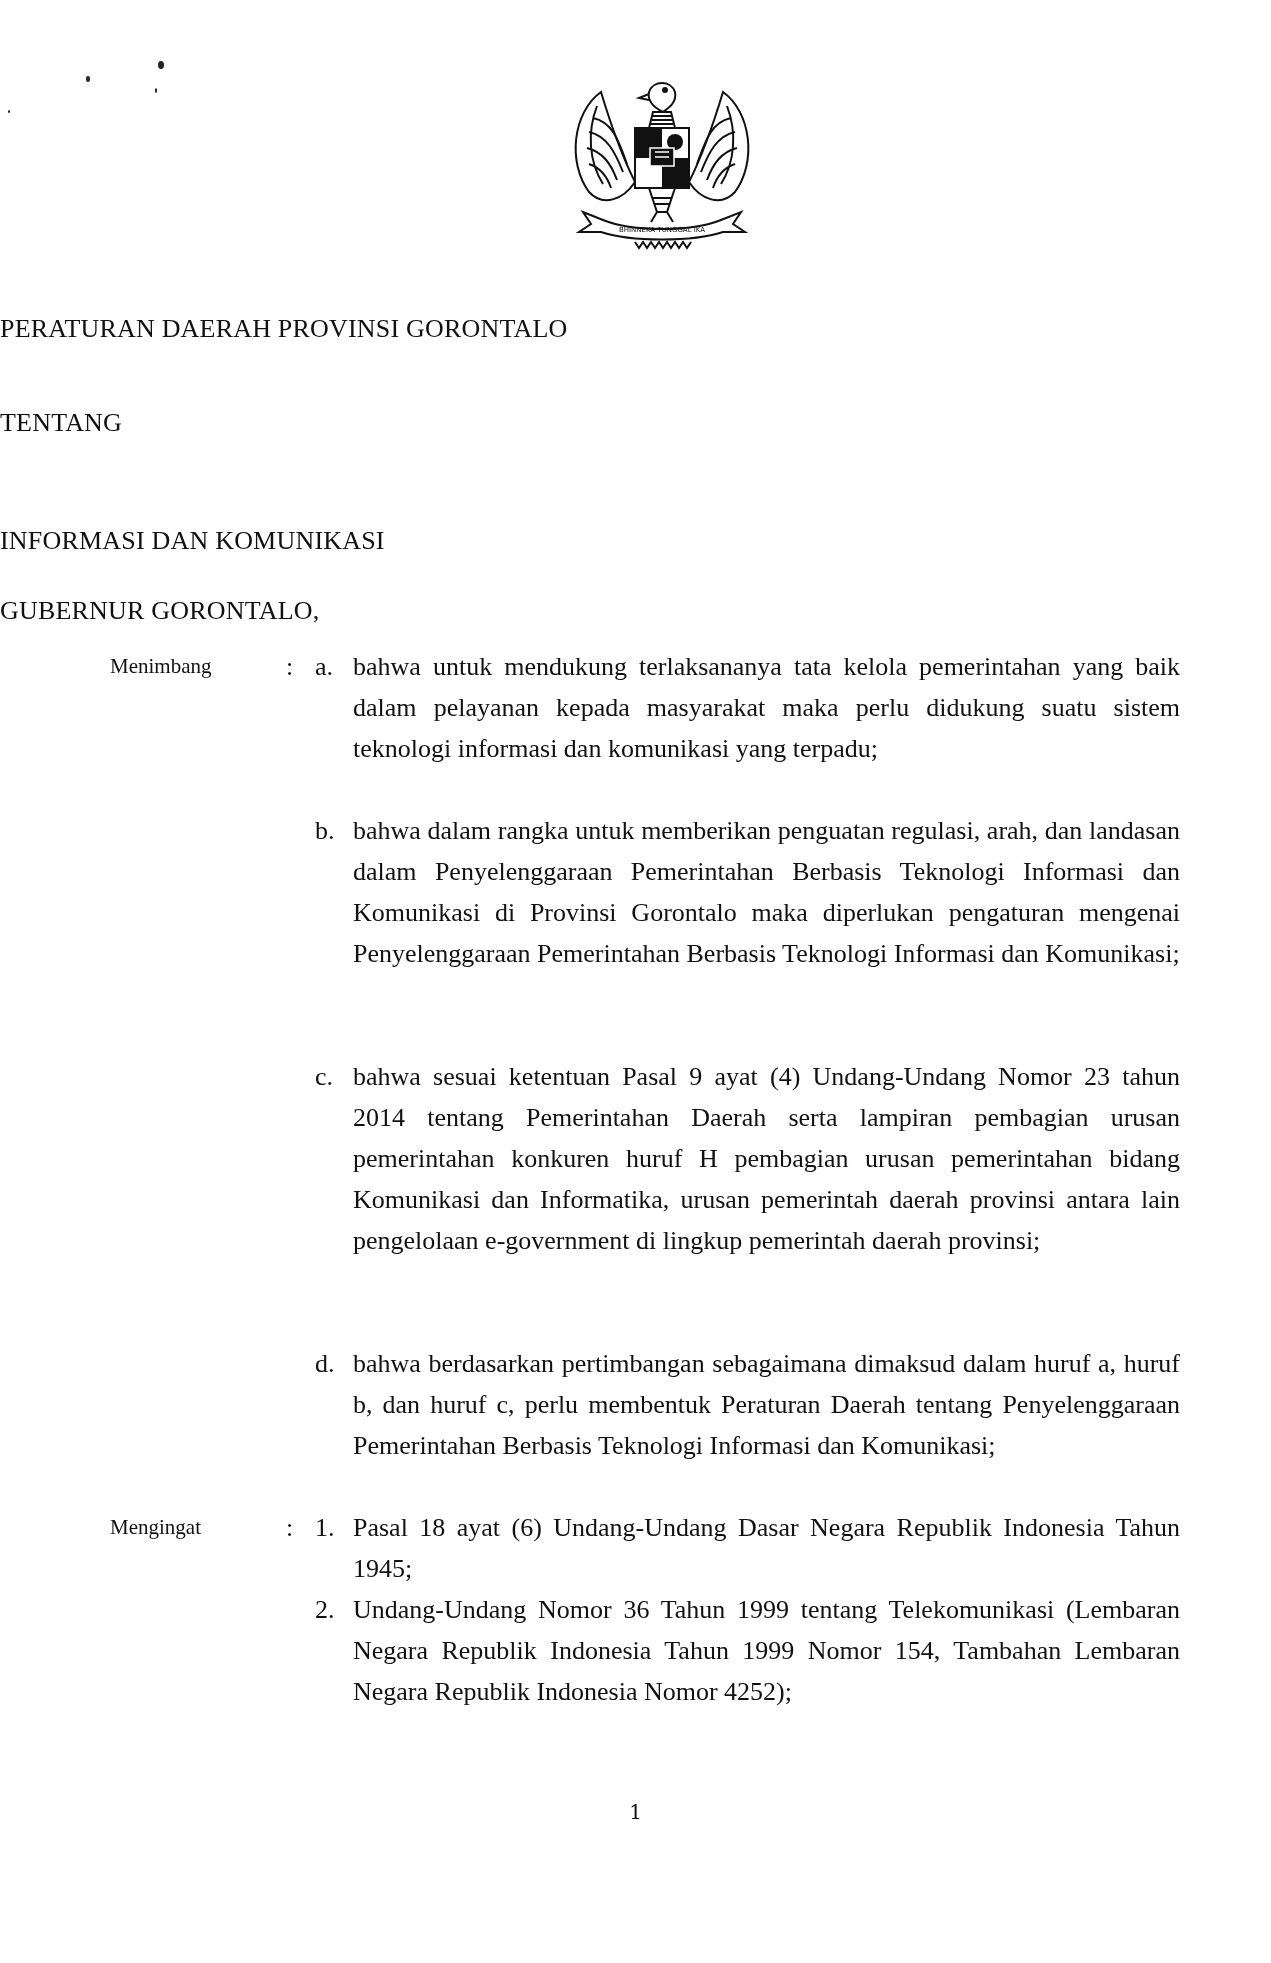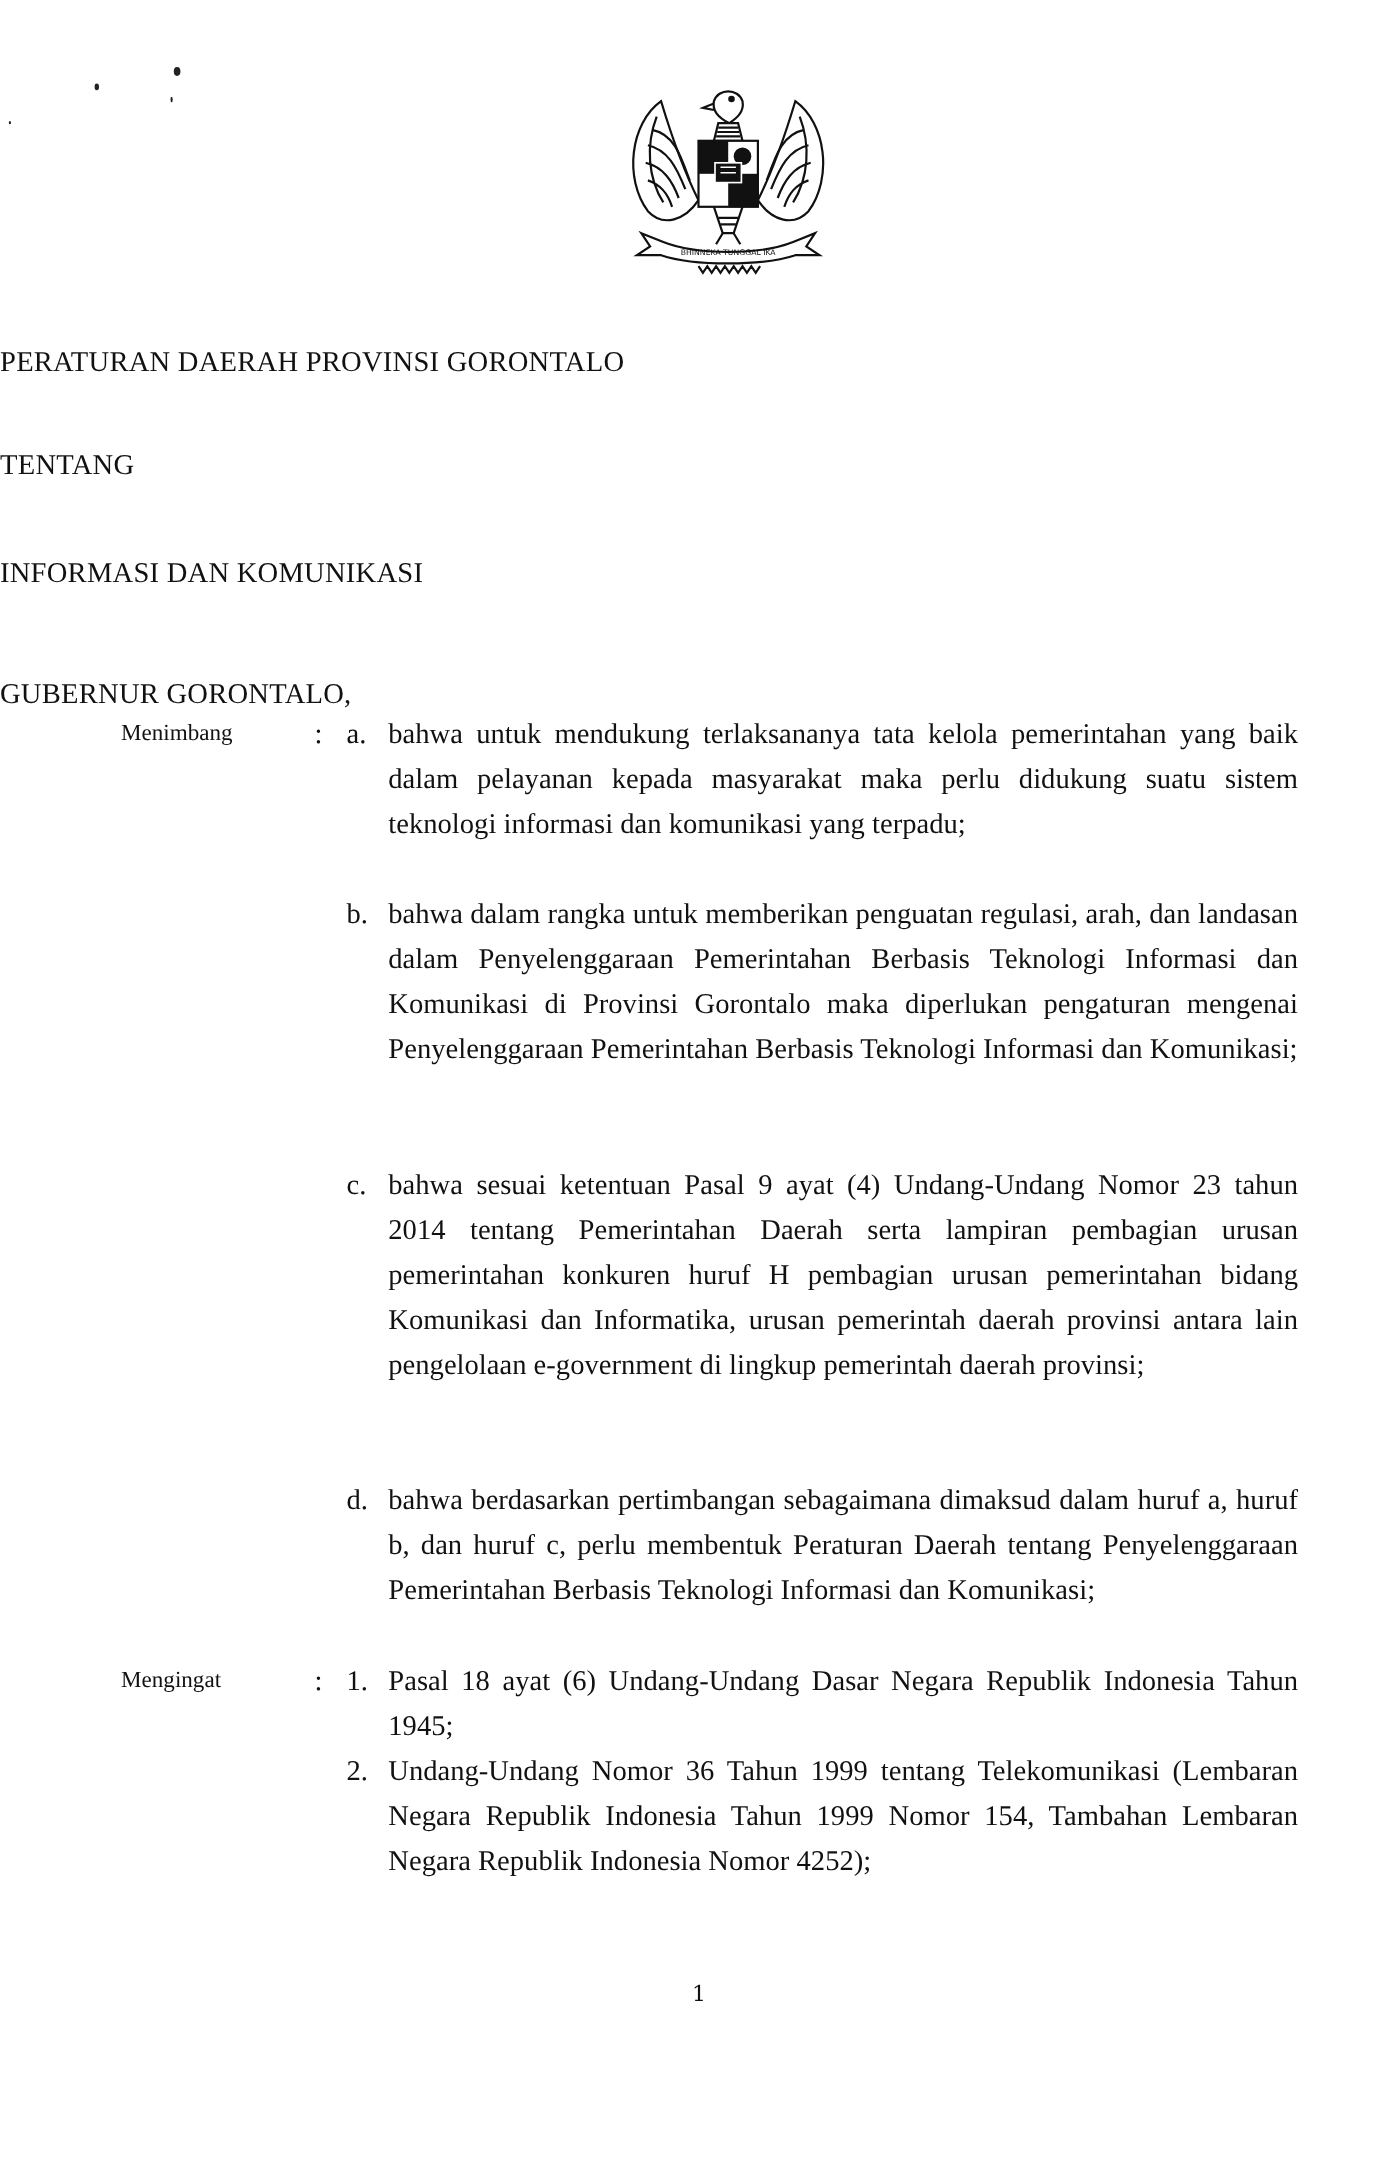--- a/index.html
+++ b/index.html
@@ -12,23 +12,23 @@
   .emblem { position: absolute; left: 553px; top: 72px; width: 218px; height: 180px; }
   .heading {
     position: absolute; left: 0; width: 1271px; text-align: left;
     font-family: "Liberation Serif", "DejaVu Serif", serif;
     font-size: 26px; letter-spacing: 0.2px; line-height: 34px;
   }
   .h-title { top: 312px; }
   .h-nomor { top: 346px; word-spacing: 10px; }
   .h-tentang { top: 406px; }
   .h-subject1 { top: 466px; }
-  .h-subject2 { top: 504px; }
+  .h-subject2 { top: 524px; }
   .h-rahmat { top: 560px; }
-  .h-gubernur { top: 614px; }
+  .h-gubernur { top: 594px; }
 
   .section-label {
     position: absolute; left: 110px;
     font-family: "Liberation Serif", "DejaVu Serif", serif;
     font-size: 21px; line-height: 41px;
   }
   .colon {
     position: absolute; left: 286px;
     font-family: "Liberation Serif", "DejaVu Serif", serif;
     font-size: 26px; line-height: 41px;

